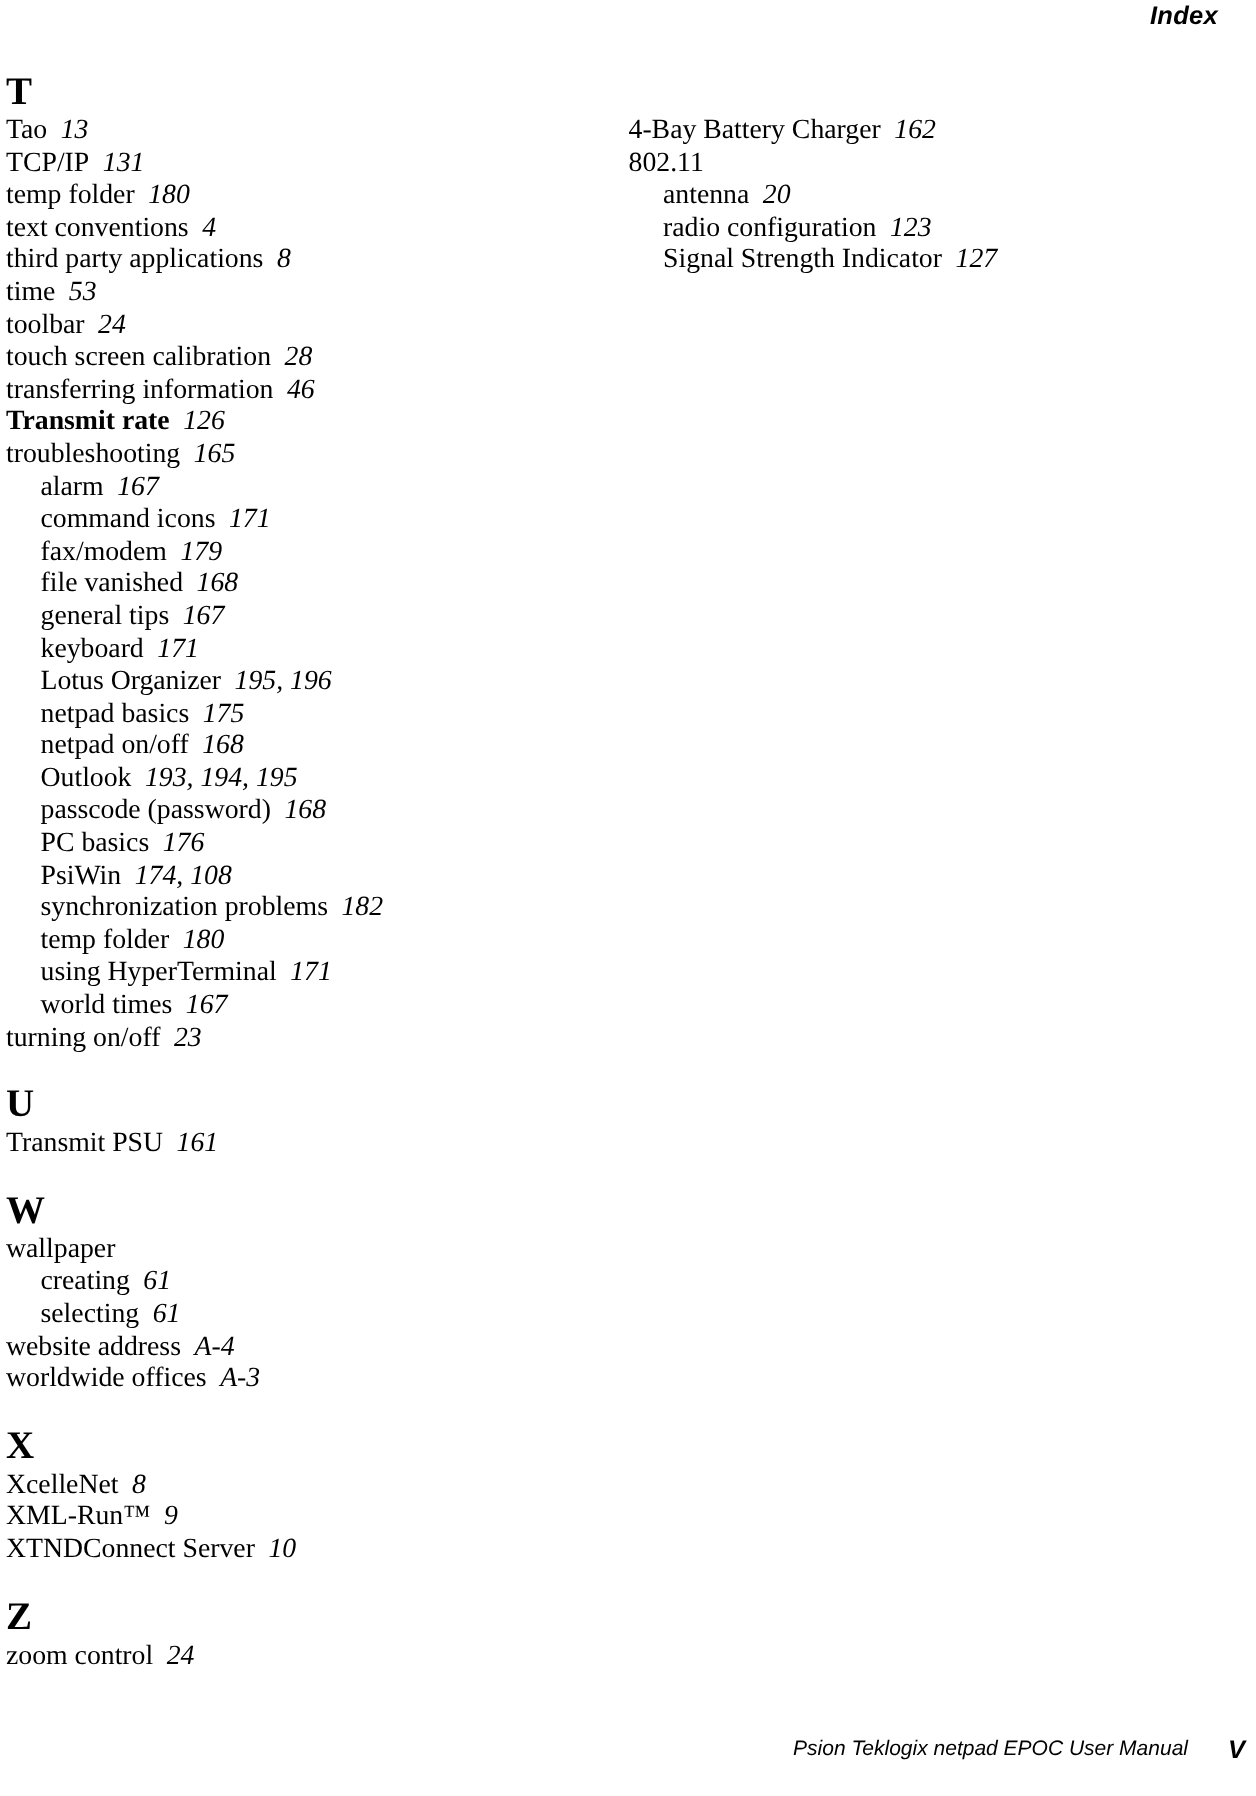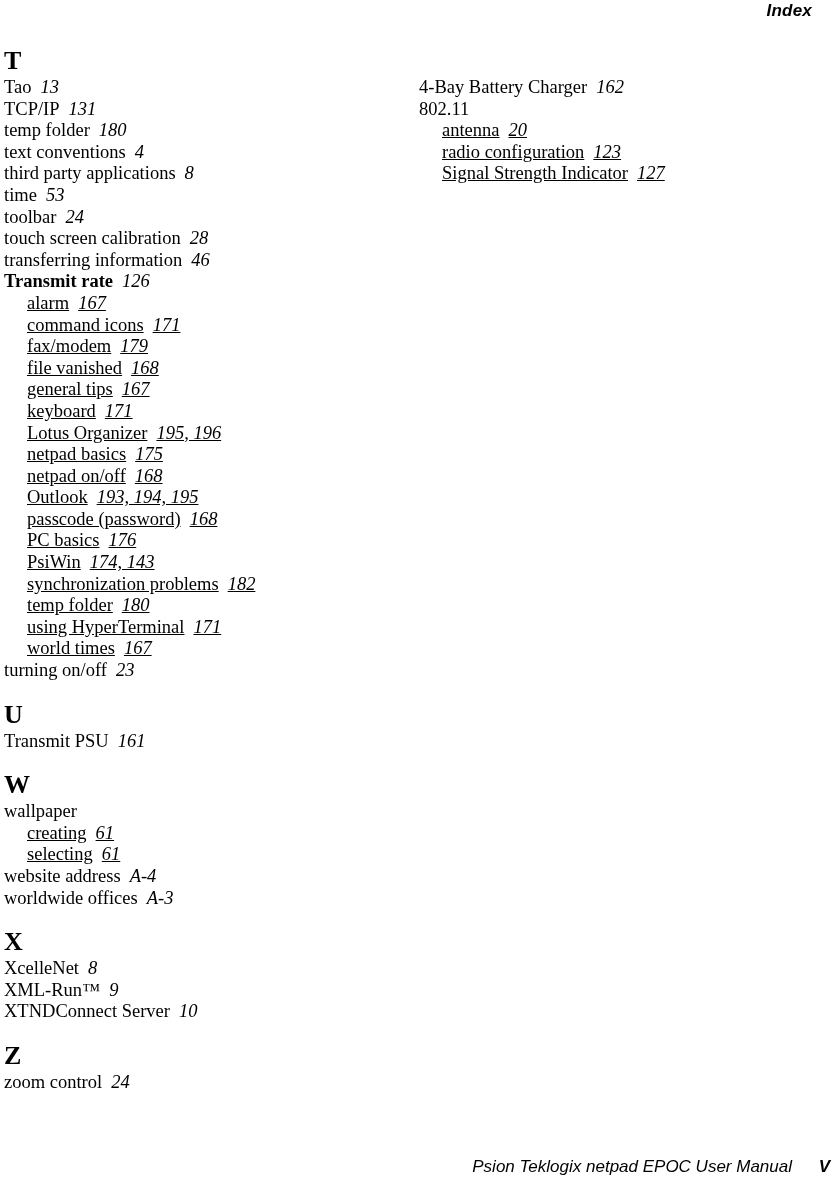--- a/index.html
+++ b/index.html
@@ -65,21 +65,21 @@
     margin: 0 0 1px 0;
     white-space: nowrap;
   }
 
   .entry {
     font-size: 18.5px;
     line-height: 21.6px;
     white-space: nowrap;
   }
   .entry.level-1 { padding-left: 0px; }
-  .entry.level-2 { padding-left: 23px; text-decoration: underline; }
+  .entry.level-2 { padding-left: 23px; }
 
   .entry-term { font-style: normal; }
   .entry-term.bold { font-weight: bold; }
 
   .entry-pages {
     font-style: italic;
     padding-left: 9px;
   }
 
   
@@ -94,21 +94,21 @@
     bottom: 12px;
     width: 837px;
     height: 28px;
   }
   .footer-title {
     position: absolute;
     right: 45px;
     top: 0px;
     font-family: "Liberation Sans", "DejaVu Sans", sans-serif;
     font-style: italic;
-    font-size: 17px;
+    font-size: 14px;
     white-space: nowrap;
   }
   .footer-page-number {
     position: absolute;
     right: 7px;
     top: 0px;
     font-family: "Liberation Sans", "DejaVu Sans", sans-serif;
     font-style: italic;
     font-weight: bold;
     font-size: 17px;
@@ -129,33 +129,34 @@
         <div class="entry level-1"><span class="entry-term">Tao</span><span class="entry-pages">13</span></div>
         <div class="entry level-1"><span class="entry-term">TCP/IP</span><span class="entry-pages">131</span></div>
         <div class="entry level-1"><span class="entry-term">temp folder</span><span class="entry-pages">180</span></div>
         <div class="entry level-1"><span class="entry-term">text conventions</span><span class="entry-pages">4</span></div>
         <div class="entry level-1"><span class="entry-term">third party applications</span><span class="entry-pages">8</span></div>
         <div class="entry level-1"><span class="entry-term">time</span><span class="entry-pages">53</span></div>
         <div class="entry level-1"><span class="entry-term">toolbar</span><span class="entry-pages">24</span></div>
         <div class="entry level-1"><span class="entry-term">touch screen calibration</span><span class="entry-pages">28</span></div>
         <div class="entry level-1"><span class="entry-term">transferring information</span><span class="entry-pages">46</span></div>
         <div class="entry level-1"><span class="entry-term bold">Transmit rate</span><span class="entry-pages">126</span></div>
+        <div class="entry level-1"><span class="entry-term">troubleshooting</span><span class="entry-pages">165</span></div>
         <div class="entry level-2"><span class="entry-term">alarm</span><span class="entry-pages">167</span></div>
         <div class="entry level-2"><span class="entry-term">command icons</span><span class="entry-pages">171</span></div>
         <div class="entry level-2"><span class="entry-term">fax/modem</span><span class="entry-pages">179</span></div>
         <div class="entry level-2"><span class="entry-term">file vanished</span><span class="entry-pages">168</span></div>
         <div class="entry level-2"><span class="entry-term">general tips</span><span class="entry-pages">167</span></div>
         <div class="entry level-2"><span class="entry-term">keyboard</span><span class="entry-pages">171</span></div>
         <div class="entry level-2"><span class="entry-term">Lotus Organizer</span><span class="entry-pages">195, 196</span></div>
         <div class="entry level-2"><span class="entry-term">netpad basics</span><span class="entry-pages">175</span></div>
         <div class="entry level-2"><span class="entry-term">netpad on/off</span><span class="entry-pages">168</span></div>
         <div class="entry level-2"><span class="entry-term">Outlook</span><span class="entry-pages">193, 194, 195</span></div>
         <div class="entry level-2"><span class="entry-term">passcode (password)</span><span class="entry-pages">168</span></div>
         <div class="entry level-2"><span class="entry-term">PC basics</span><span class="entry-pages">176</span></div>
-        <div class="entry level-2"><span class="entry-term">PsiWin</span><span class="entry-pages">174, 143</span></div>
+        <div class="entry level-2"><span class="entry-term">PsiWin</span><span class="entry-pages">174, 108</span></div>
         <div class="entry level-2"><span class="entry-term">synchronization problems</span><span class="entry-pages">182</span></div>
         <div class="entry level-2"><span class="entry-term">temp folder</span><span class="entry-pages">180</span></div>
         <div class="entry level-2"><span class="entry-term">using HyperTerminal</span><span class="entry-pages">171</span></div>
         <div class="entry level-2"><span class="entry-term">world times</span><span class="entry-pages">167</span></div>
         <div class="entry level-1"><span class="entry-term">turning on/off</span><span class="entry-pages">23</span></div>
       </div>
       <div class="section">
         <div class="section-letter">U</div>
         <div class="entry level-1"><span class="entry-term">Transmit PSU</span><span class="entry-pages">161</span></div>
       </div>

